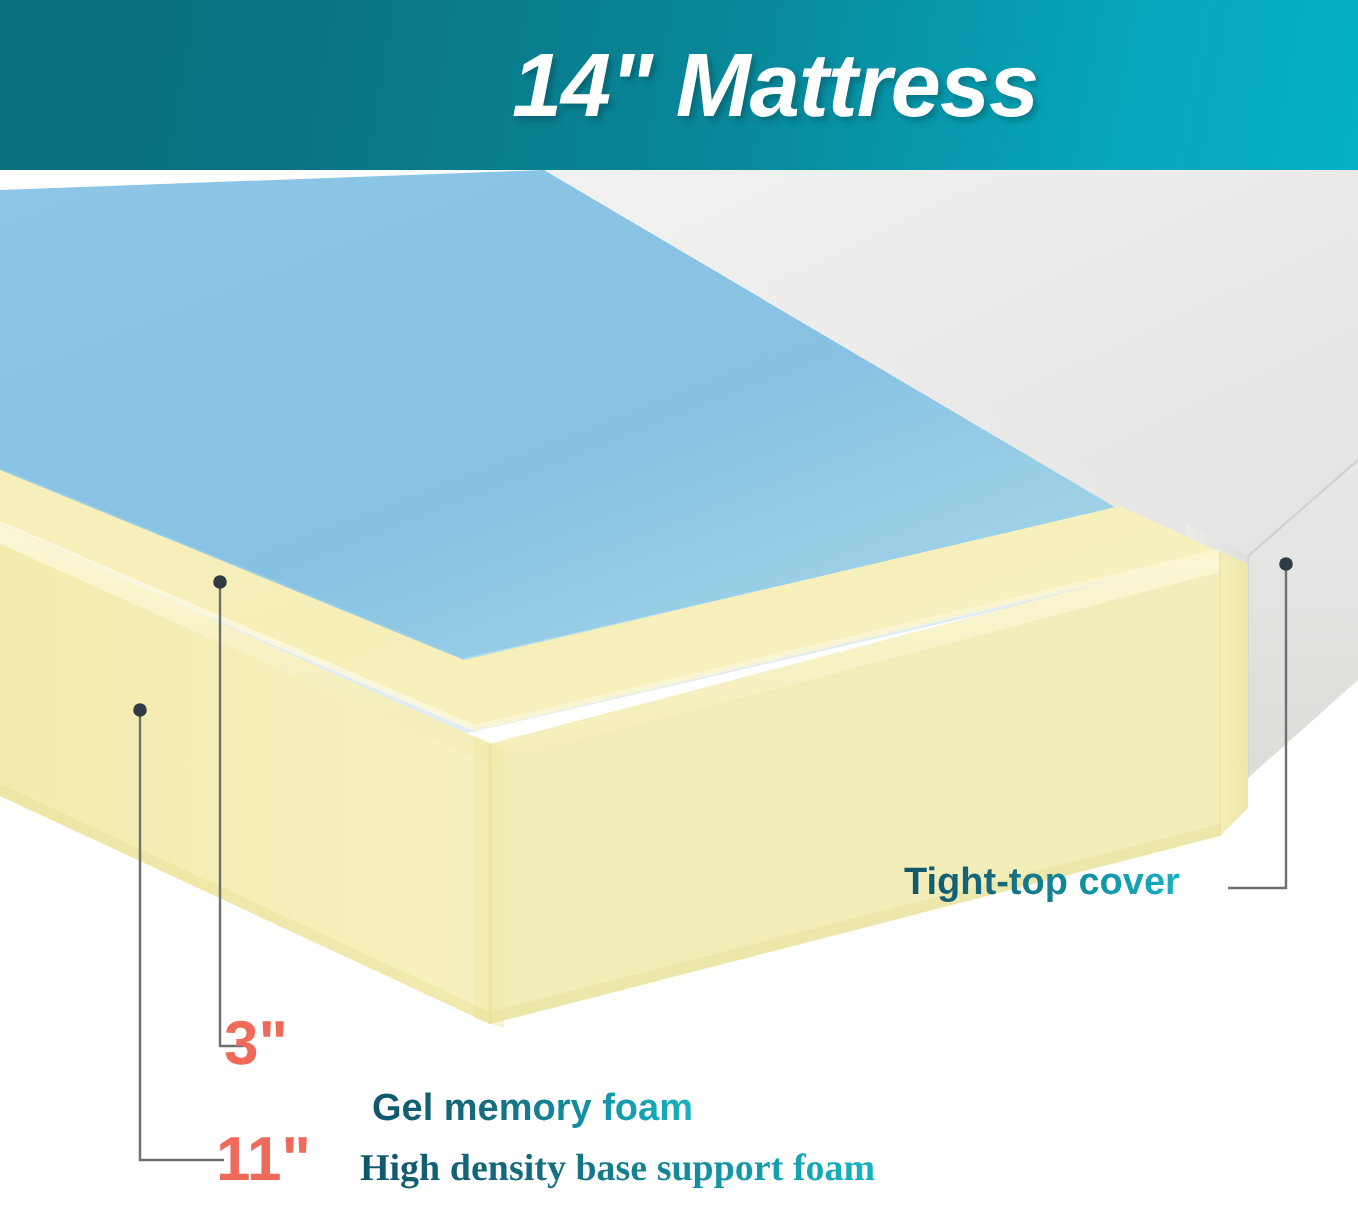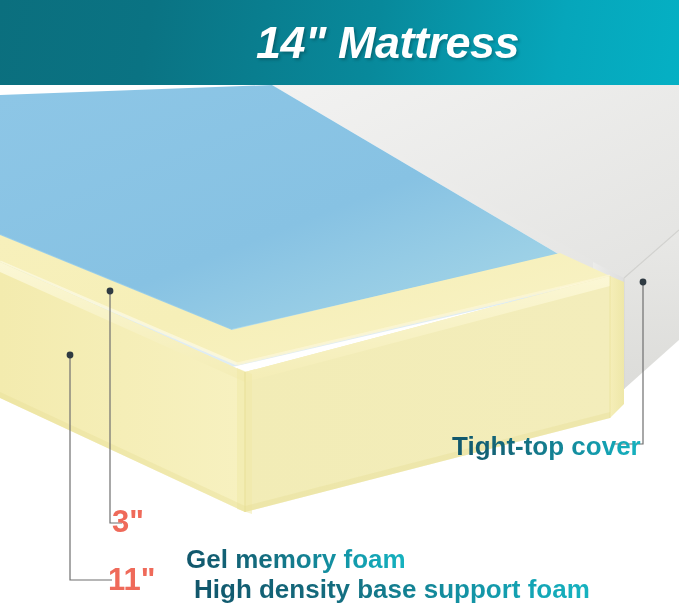--- a/index.html
+++ b/index.html
@@ -28,30 +28,30 @@
 
   
   .lbl{
     position:absolute;white-space:nowrap;font-weight:bold;
     font-family:"Liberation Sans", sans-serif;
   }
   .meas{
     color:#ef6a5a;font-size:31px;font-weight:bold;letter-spacing:0px;
   }
   .name{
-    font-size:26px;font-weight:bold;
+    font-size:19px;font-weight:bold;
     background:linear-gradient(95deg,#11566b 0%,#146c7e 35%,#139fb0 80%,#16b3c0 100%);
     -webkit-background-clip:text;background-clip:text;
     color:transparent;-webkit-text-fill-color:transparent;
   }
   #lbl-cover{left:452px;top:431px;}
   #lbl-gel-m{left:112px;top:504px;}
   #lbl-gel-n{left:186px;top:544px;}
   #lbl-base-m{left:108px;top:562px;}
-  #lbl-base-n{left:194px;top:574px;}
+  #lbl-base-n{left:180px;top:574px;font-family:Liberation Serif, serif;}
 </style>
 </head>
 <body>
 
 <div id="stage">
 
   <div class="banner">
     <div class="banner-title">14" Mattress</div>
   </div>
 

